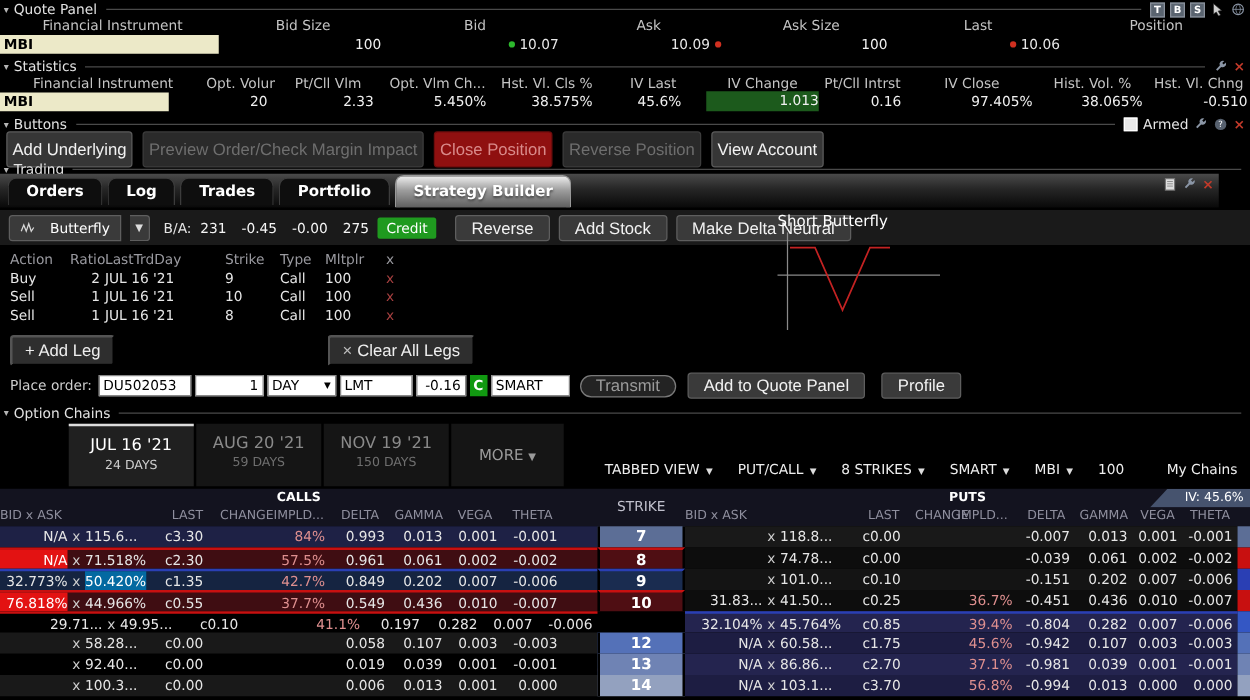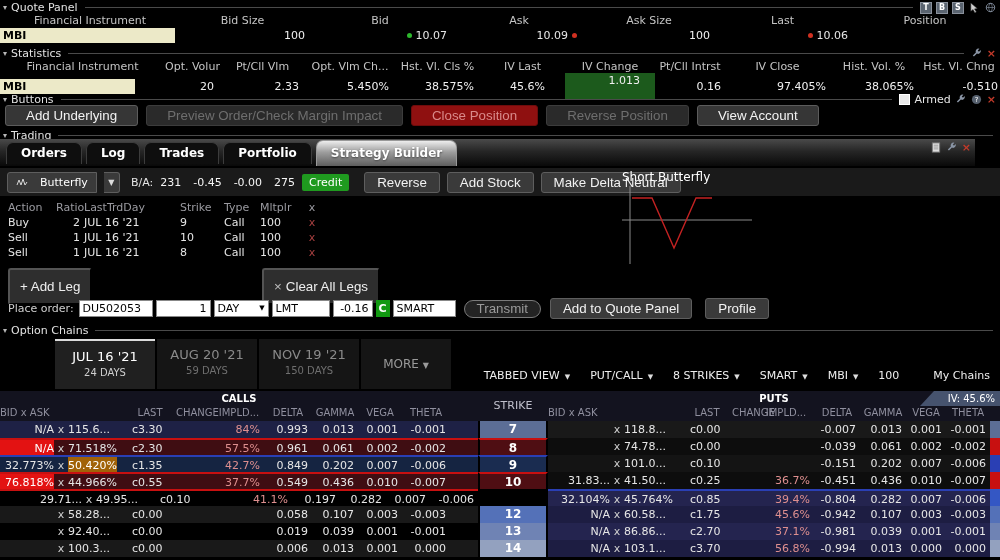--- a/index.html
+++ b/index.html
@@ -24,21 +24,21 @@
   .valrow{height:16px}
   .valrow .num{text-align:right;color:#f0f0f0;white-space:nowrap}
   .sym-box{background:#ece9c8;color:#000;font-weight:bold;height:15px;line-height:15px;padding-left:3px}
   .cellflex{display:flex;justify-content:flex-end;align-items:center}
   .dot{display:inline-block;width:5px;height:5px;border-radius:50%;margin:0 4px}
   .dot.g{background:#2db82d}.dot.r{background:#d03020}
   .pos-cell{background:#381226;height:15px;width:100%}
   .ivchg{background:#1c5a1c}
   
   .btn-row{position:absolute;top:13px;left:5px;display:flex;gap:8px}
-  .btn{height:21px;line-height:19px;padding:0 20px;background:#363636;border:1px solid #5c5c5c;
+  .btn{height:29px;line-height:19px;padding:0 4px;background:#363636;border:1px solid #5c5c5c;
     border-radius:3px;color:#f2f2f2;white-space:nowrap}
   .btn.disabled{color:#6e6e6e;background:#2a2a2a;border-color:#3c3c3c}
   .btn.danger{background:#8f1010;border-color:#6e0c0c;color:#d98a8a}
   
   .tabrow{position:absolute;left:0;top:11px;width:975px;height:27px;
     background:linear-gradient(180deg,#4a4a4a 0%,#262626 45%,#090909 100%);
     display:flex;align-items:center;padding-left:6px;position:absolute}
   .tab{height:22px;line-height:21px;padding:0 14px;background:#0e0e0e;border:1px solid #3c3c3c;border-bottom:none;
     border-radius:7px 7px 0 0;color:#fff;font-weight:bold;font-size:12px;margin-right:4px;white-space:nowrap}
   .tab.active{height:26px;line-height:25px;background:linear-gradient(180deg,#ededed,#9d9d9d 45%,#5e5e5e);
@@ -56,21 +56,21 @@
   .credit{background:#1f9a1f;color:#fff;padding:2px 7px;border-radius:2px}
   .sb-name{position:absolute;left:622px;top:42px;color:#fff;font-size:12px}
   .payoff{position:absolute;left:620px;top:56px}
   
   .legs{position:absolute;left:8px;top:72px}
   .legs-grid{display:grid;grid-template-columns:48px 28px 96px 44px 36px 40px 24px;line-height:15px;white-space:nowrap}
   .legs-grid.h span{color:#9a9aa0}
   .lg-ratio{text-align:right;padding-right:4px}
   .lg-x{color:#a84040;text-align:center}
   .leg-btns{position:absolute;top:140px;left:8px;width:500px}
-  .sm-btn{position:absolute;top:0;background:#2e2e2e;border-radius:3px;padding:9px 10px;color:#eee;white-space:nowrap}
+  .sm-btn{position:absolute;top:0;background:#2e2e2e;border-radius:3px;padding:3px 10px;color:#eee;white-space:nowrap}
   .clear-x{color:#bdbdbd;margin-right:4px}
   
   .order-row{position:absolute;left:8px;top:170px;display:flex;align-items:center;gap:3px;white-space:nowrap}
   .inp{background:#fff;color:#000;border:1px solid #888;height:17px;line-height:15px;padding:0 3px;overflow:hidden}
   .inp.r{text-align:right}
   .dayb{display:flex;justify-content:space-between;align-items:center}
   .cbox{width:14px;height:17px;background:#119911;color:#fff;font-weight:bold;text-align:center;line-height:17px}
   .pill{height:18px;line-height:16px;padding:0 12px;background:#232323;border:1px solid #7a7a7a;
     border-radius:9px;color:#9a9a9a;margin-left:5px}
   .ord-btn{height:21px;line-height:19px;padding:0 12px;background:#3a3a3a;border:1px solid #5e5e5e;
@@ -116,21 +116,21 @@
   .c-last{padding-left:8px}
   .calls .c-change{width:38px}.puts .c-change{width:26px}
   .calls .c-impld{width:50px}.puts .c-impld{width:56px}
   .calls .c-delta{width:48px}.puts .c-delta{width:46px}
   .calls .c-gamma{width:46px}.puts .c-gamma{width:46px}
   .calls .c-vega{width:44px}.puts .c-vega{width:40px}
   .calls .c-theta{width:48px}.puts .c-theta{width:44px}
   .c-impld,.c-delta,.c-gamma,.c-vega,.c-theta{text-align:right;padding-right:4px}
   .c-impld{color:#de8f8f}
   .hl-red{background:#e31212;color:#fff}
-  .hl-blue{background:#a16207;color:#fff}
+  .hl-blue{background:#0369a1;color:#fff}
 </style>
 </head>
 <body>
 
 <div class="panel" style="top:0;height:46px">
   <div class="sec-hdr">
     <span class="sec-tri">▾</span>
     <span class="sec-label">Quote Panel</span>
     <span class="sec-line"></span>
     <span class="letter-box">T</span>
@@ -206,21 +206,21 @@
   </div>
   <div class="st-grid valrow">
     <span>
         <span class="sym-box" style="display:block;width:135px">MBI</span>
       </span>
     <span class="num" style="padding-right:6px">20</span>
     <span class="num" style="padding-right:6px">2.33</span>
     <span class="num" style="padding-right:6px">5.450%</span>
     <span class="num" style="padding-right:6px">38.575%</span>
     <span class="num" style="padding-right:20px">45.6%</span>
-    <span class="num ivchg" style="padding-right:15px;height:26px;line-height:15px">1.013</span>
+    <span class="num ivchg" style="padding-right:0;height:16px;line-height:15px">1.013</span>
     <span class="num" style="padding-right:4px">0.16</span>
     <span class="num" style="padding-right:4px">97.405%</span>
     <span class="num" style="padding-right:4px">38.065%</span>
     <span class="num" style="padding-right:2px">-0.510</span>
   </div>
 </div>
 
 <div class="panel" style="top:92px;height:36px">
   <div class="sec-hdr">
     <span class="sec-tri">▾</span>

